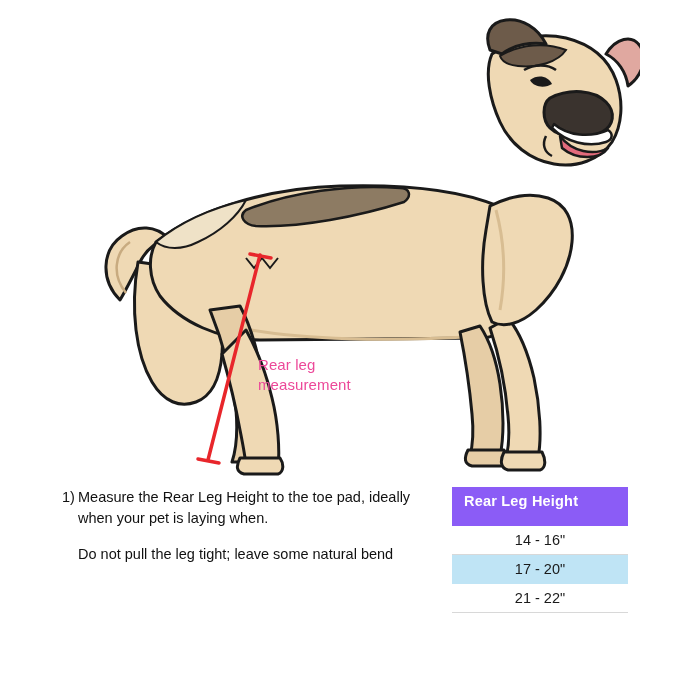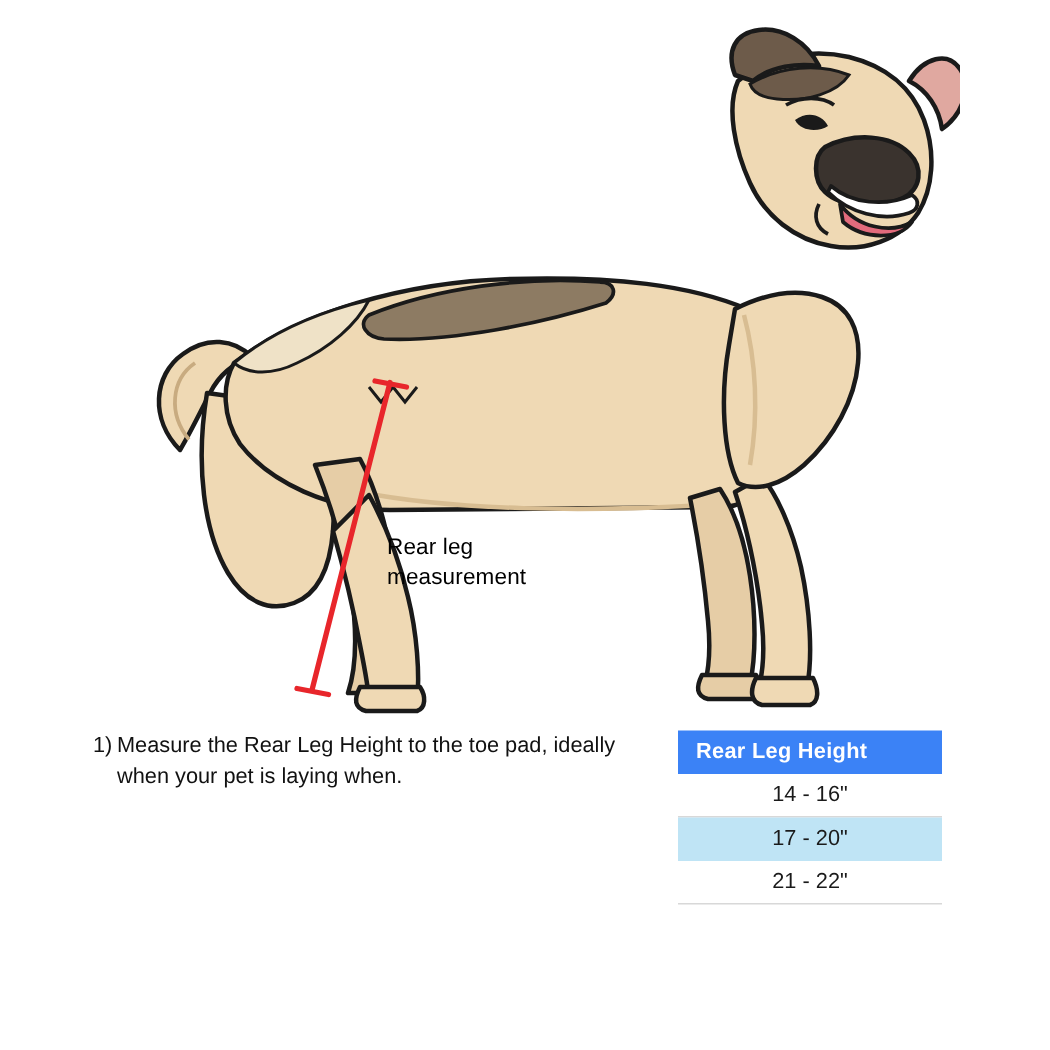--- a/index.html
+++ b/index.html
@@ -26,21 +26,21 @@
     left: 60px;
     top: 10px;
     width: 580px;
     height: 470px;
   }
   .annotation-label {
     position: absolute;
     left: 258px;
     top: 355px;
     font-size: 15px;
-    color: #000000;
+    color: #ec4899;
     line-height: 1.35;
     letter-spacing: .1px;
   }
   .instructions {
     position: absolute;
     left: 62px;
     top: 487px;
     width: 360px;
     font-size: 14.5px;
     color: #111111;
@@ -60,25 +60,25 @@
     margin-top: 15px;
     padding-left: 16px;
   }
   .table {
     position: absolute;
     left: 452px;
     top: 487px;
     width: 176px;
   }
   .table .thead {
-    background: #3b82f6;
+    background: #8b5cf6;
     color: #ffffff;
     font-weight: bold;
     font-size: 14.5px;
-    padding: 6px 0 7px 12px;
+    padding: 6px 0 17px 12px;
     letter-spacing: .2px;
   }
   .table .row {
     font-size: 14.5px;
     color: #1a1a1a;
     text-align: center;
     padding: 6px 0 6px 0;
     border-bottom: 1px solid #d8d8d8;
     background: #ffffff;
   }
@@ -175,20 +175,21 @@
   <div class="annotation-label">
     <div>Rear leg</div>
     <div>measurement</div>
   </div>
 
   <div class="instructions">
     <div class="instr-line">
       <div class="instr-num">1)</div>
       <div class="instr-body">Measure the Rear Leg Height to the toe pad, ideally when your pet is laying when.</div>
     </div>
+    <div class="note">Do not pull the leg tight; leave some natural bend</div>
   </div>
 
   <div class="table">
     <div class="thead">Rear Leg Height</div>
     <div class="row">14 - 16"</div>
     <div class="row highlight">17 - 20"</div>
     <div class="row">21 - 22"</div>
   </div>
 
 </div>

